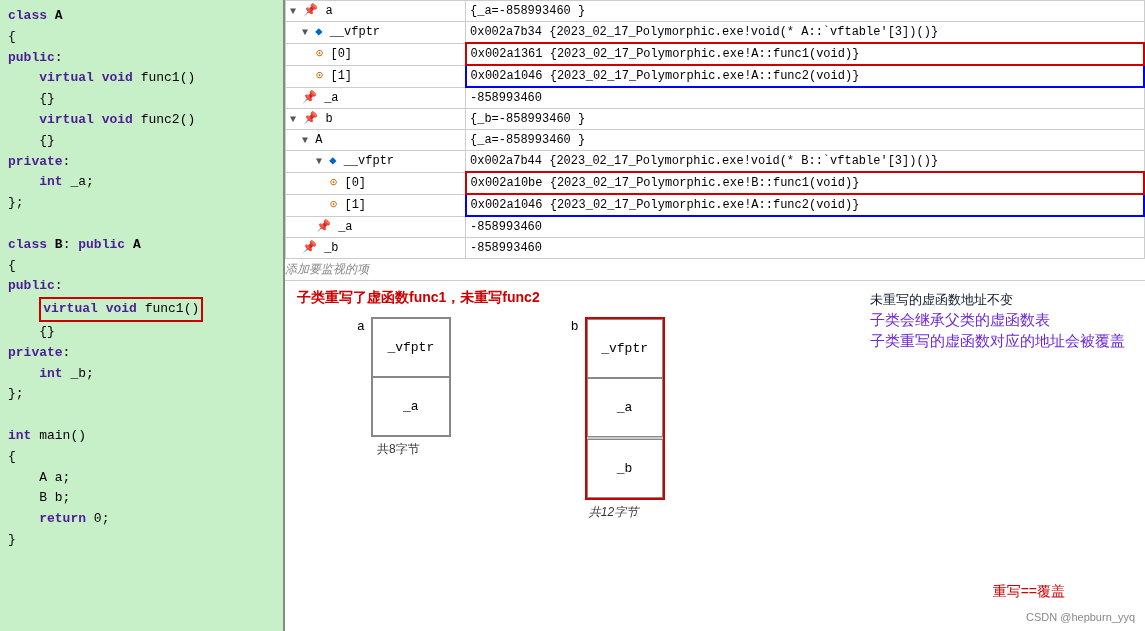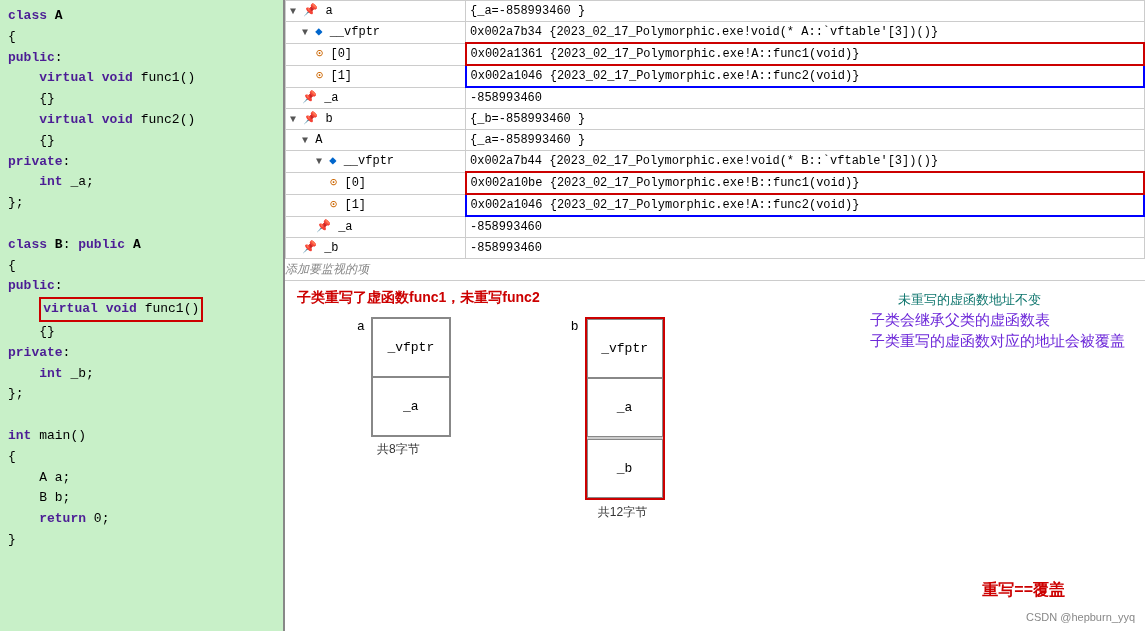--- a/index.html
+++ b/index.html
@@ -174,42 +174,41 @@
     }
 
     
     .right-annotations {
       position: absolute;
       right: 20px;
       top: 10px;
     }
 
     .annot-red {
-      color: #0f766e;
+      color: #0f172a;
       font-family: 'SimSun', 'Microsoft YaHei', sans-serif;
       font-size: 13px;
       margin-bottom: 2px;
-      margin-left: 28px;
     }
 
     .annot-blue {
       color: #6d28d9;
       font-family: 'SimSun', 'Microsoft YaHei', sans-serif;
       font-size: 15px;
       margin-bottom: 2px;
     }
 
     .annot-bottom {
       position: absolute;
       bottom: 30px;
       right: 80px;
       color: #cc0000;
       font-family: 'SimSun', 'Microsoft YaHei', sans-serif;
-      font-size: 16px;
-      font-weight: bold;
+      font-size: 14px;
+      font-weight: normal;
     }
 
     .csdn-watermark {
       position: absolute;
       bottom: 8px;
       right: 10px;
       font-size: 11px;
       color: #888;
       font-family: Arial, sans-serif;
     }
@@ -383,21 +382,21 @@
       <div class="obj-b-area">
         <div style="display:flex; align-items:flex-start; width:100%;">
           <span class="obj-b-label" style="margin-right:6px; margin-top:2px;">b</span>
           <div class="obj-b-box">
             <div class="obj-cell">_vfptr</div>
             <div class="obj-cell">_a</div>
             <div style="border-top: 2px solid #ccc;"></div>
             <div class="obj-cell">_b</div>
           </div>
         </div>
-        <div class="obj-b-size" style="align-self:flex-start; margin-left:27px;">共12字节</div>
+        <div class="obj-b-size" style="align-self:flex-start; margin-left:18px;font-style:italic;">共12字节</div>
       </div>
     </div>
 
     <div class="annot-bottom">重写==覆盖</div>
 
     <div class="csdn-watermark">CSDN @hepburn_yyq</div>
   </div>
 
 </div>
 

